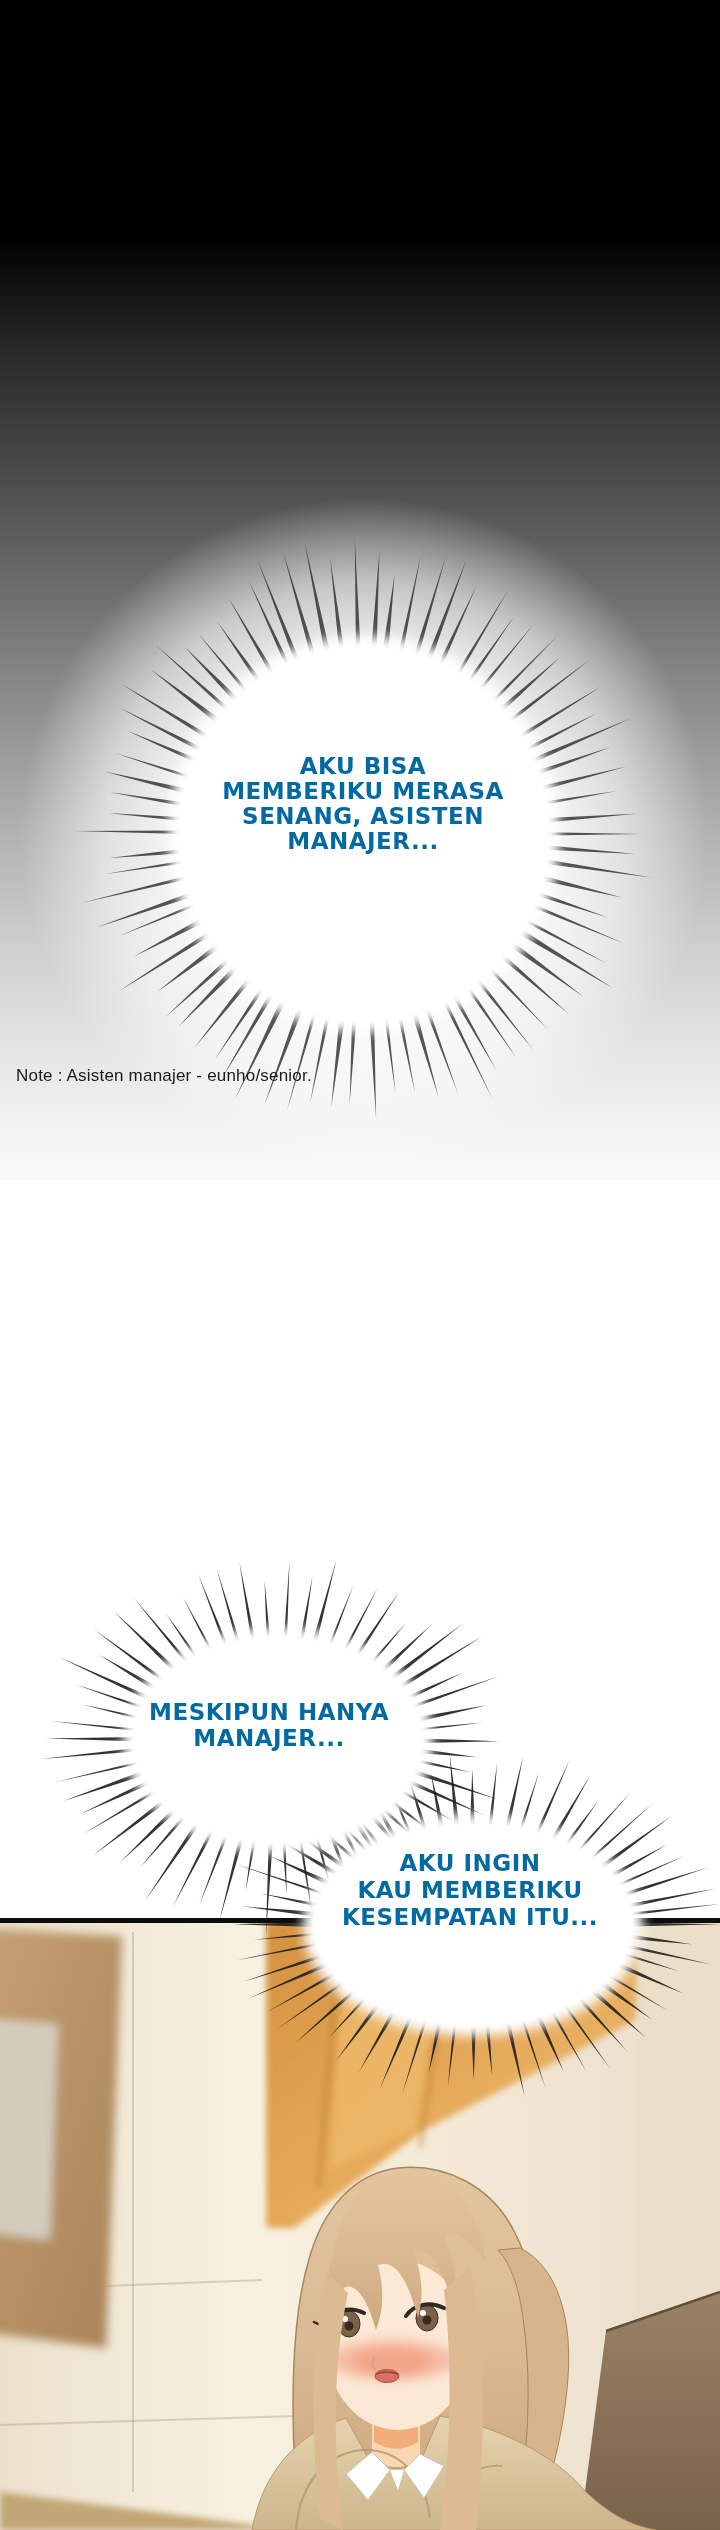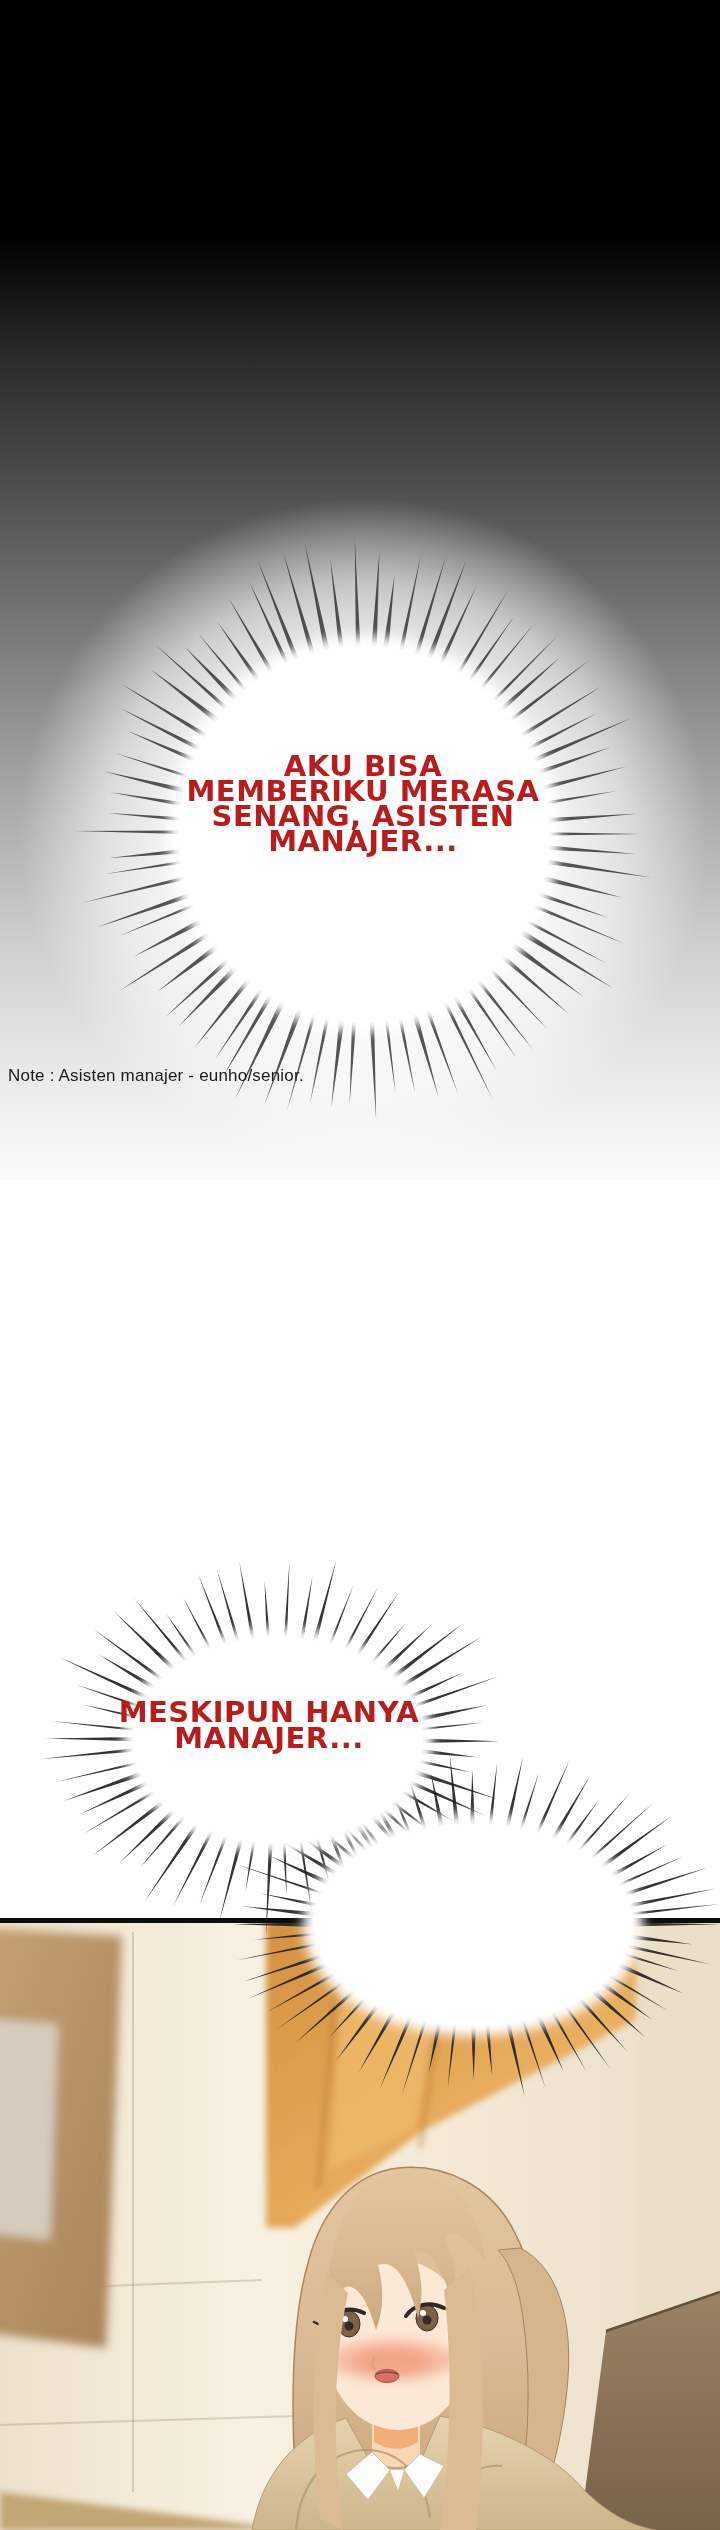--- a/index.html
+++ b/index.html
@@ -9,28 +9,28 @@
   
   #grad{left:0;top:0;width:720px;height:1180px;
     background:linear-gradient(to bottom,
       #000 0%,#000 20%,#2a2a2a 30%,#4a4a4a 40%,#6d6d6d 50%,
       #8f8f8f 60%,#b0b0b0 70%,#cecece 80%,#e7e7e7 90%,#fbfbfb 100%);}
   
   #glow1{left:-66px;top:414px;width:860px;height:840px;border-radius:50%;
     background:radial-gradient(closest-side,rgba(255,255,255,.98) 0%,rgba(255,255,255,.95) 40%,
       rgba(255,255,255,.6) 60%,rgba(255,255,255,0) 80%);}
   svg{display:block;}
-  .bubble-text{position:absolute;text-align:center;color:#b91c1c;font-weight:700;
-    font-family:"DejaVu Sans",sans-serif;font-size:29px;line-height:25px;
+  .bubble-text{position:absolute;text-align:center;color:#0369a1;font-weight:700;
+    font-family:"DejaVu Sans",sans-serif;font-size:23px;line-height:25px;
     letter-spacing:.5px;white-space:nowrap;}
   .bubble-text div{white-space:nowrap;}
   #b1text{left:183px;top:754px;width:360px;line-height:25px;}
   #b2text{left:89px;top:1699px;width:360px;line-height:26px;}
   #b3text{left:290px;top:1850px;width:360px;line-height:27px;}
-  #note{position:absolute;left:8px;top:1066px;font-family:"Liberation Sans",sans-serif;
+  #note{position:absolute;left:16px;top:1066px;font-family:"Liberation Sans",sans-serif;
     font-size:17px;color:#1a1a1a;letter-spacing:.2px;}
   #panel{left:0;top:1918px;width:720px;height:612px;}
 </style>
 </head>
 <body>
 
 <div id="page">
 
   <div id="grad" class="abs"></div>
   <div id="glow1" class="abs"></div>
@@ -184,13 +184,18 @@
       <ellipse cx="278" cy="310" rx="155" ry="113" fill="#fff" filter="url(#bf2)"></ellipse>
       <ellipse cx="278" cy="310" rx="145" ry="103" fill="#fff"></ellipse>
       <ellipse cx="473" cy="495" rx="170" ry="111" fill="#fff" filter="url(#bf2)"></ellipse>
       <ellipse cx="473" cy="495" rx="160" ry="101" fill="#fff"></ellipse>
     </svg>
 
   <div id="b2text" class="bubble-text">
     <div>MESKIPUN HANYA</div>
     <div>MANAJER...</div>
   </div>
+  <div id="b3text" class="bubble-text">
+    <div>AKU INGIN</div>
+    <div>KAU MEMBERIKU</div>
+    <div>KESEMPATAN ITU...</div>
+  </div>
 </div>
 
 </body></html>

